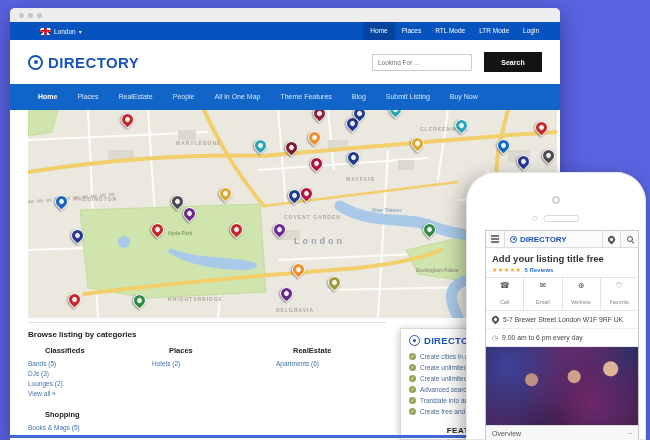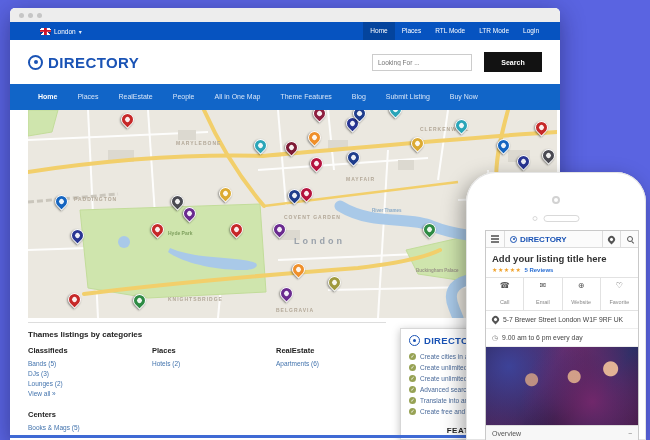--- a/index.html
+++ b/index.html
@@ -45,21 +45,21 @@
   .map-label{position:absolute;white-space:nowrap;font-weight:bold;}
   .pinwrap{position:absolute;transform:translate(-50%,-100%);width:14px;height:19px;}
   .pin-body{position:absolute;left:0;top:0;width:13px;height:13px;border-radius:50% 50% 0 50%;
             transform:rotate(45deg);border:1px solid #fff;box-shadow:0 1px 2px rgba(0,0,0,.45);box-sizing:border-box;}
   .pin-dot{position:absolute;inset:0;margin:auto;width:5px;height:5px;border-radius:50%;background:rgba(255,255,255,.92);}
 
   
   .cats{margin:4px 18px 0;border-top:1px solid #ddd;padding-top:5px;width:358px;}
   .cats h3{font-size:8px;color:#222;margin:2px 0 7px;font-weight:bold;}
   .catgrid{display:grid;grid-template-columns:repeat(3,1fr);column-gap:14px;row-gap:11px;}
-  .catcol h4{font-size:7.5px;margin:0 0 4px;color:#222;}
+  .catcol h4{font-size:7.5px;margin:0 17px 4px;color:#222;}
   .catlink{display:block;font-size:6.5px;color:#4273ad;line-height:10px;text-decoration:none;cursor:pointer;}
 
   
   .features{position:absolute;left:390px;top:320px;width:140px;height:112px;background:#fff;border:1px solid #d7d7d7;
             box-shadow:0 2px 8px rgba(0,0,0,.25);padding:5px 8px;box-sizing:border-box;overflow:hidden;}
   .fwm{position:absolute;right:14px;top:34px;width:34px;height:34px;border-radius:50% 50% 0 50%;
        transform:rotate(45deg);background:#f0f0f0;}
   .flogo{position:relative;display:flex;align-items:center;gap:4px;margin:1px 0 5px;}
   .flogo .logo-ring{width:11px;height:11px;border-width:1.5px;}
   .flogo .logo-ring::after{left:2.5px;top:2.5px;width:3px;height:3px;}
@@ -438,21 +438,21 @@
 
           <span class="pinwrap" style="left: 259px; top: 196px;">
             <span class="pin-body" style="background: rgb(106, 42, 143);">
               <span class="pin-dot"></span>
             </span>
           </span>
         </div>
     </div>
 
     <section class="cats">
-      <h3>Thames listings by categories</h3>
+      <h3>Browse listing by categories</h3>
       <div class="catgrid">
 
           <div class="catcol">
             <h4>Classifieds</h4>
             <div>
 
                 <a class="catlink">Bands (5)</a>
 
                 <a class="catlink">DJs (3)</a>
 
@@ -474,21 +474,21 @@
 
           <div class="catcol">
             <h4>RealEstate</h4>
             <div>
 
                 <a class="catlink">Apartments (6)</a>
               </div>
           </div>
 
           <div class="catcol">
-            <h4>Centers</h4>
+            <h4>Shopping</h4>
             <div>
 
                 <a class="catlink">Books &amp; Mags (5)</a>
               </div>
           </div>
         </div>
     </section>
 
     <aside class="features">
       <span class="fwm"></span>
@@ -551,21 +551,21 @@
           <span>DIRECTORY</span>
         </span>
         <span class="mh-cell mh-pin">
           <span class="mini-pin"></span>
         </span>
         <span class="mh-cell mh-search">
           <span class="lens"></span>
         </span>
       </div>
 
-      <div class="mtitle">Add your listing title here</div>
+      <div class="mtitle">Add your listing title free</div>
 
       <div class="mrating">
         <span class="stars">★★★★★</span>
         <span class="reviews">5 Reviews</span>
       </div>
 
       <div class="mactions">
 
           <div class="maction">
             <span class="micon">☎</span>

